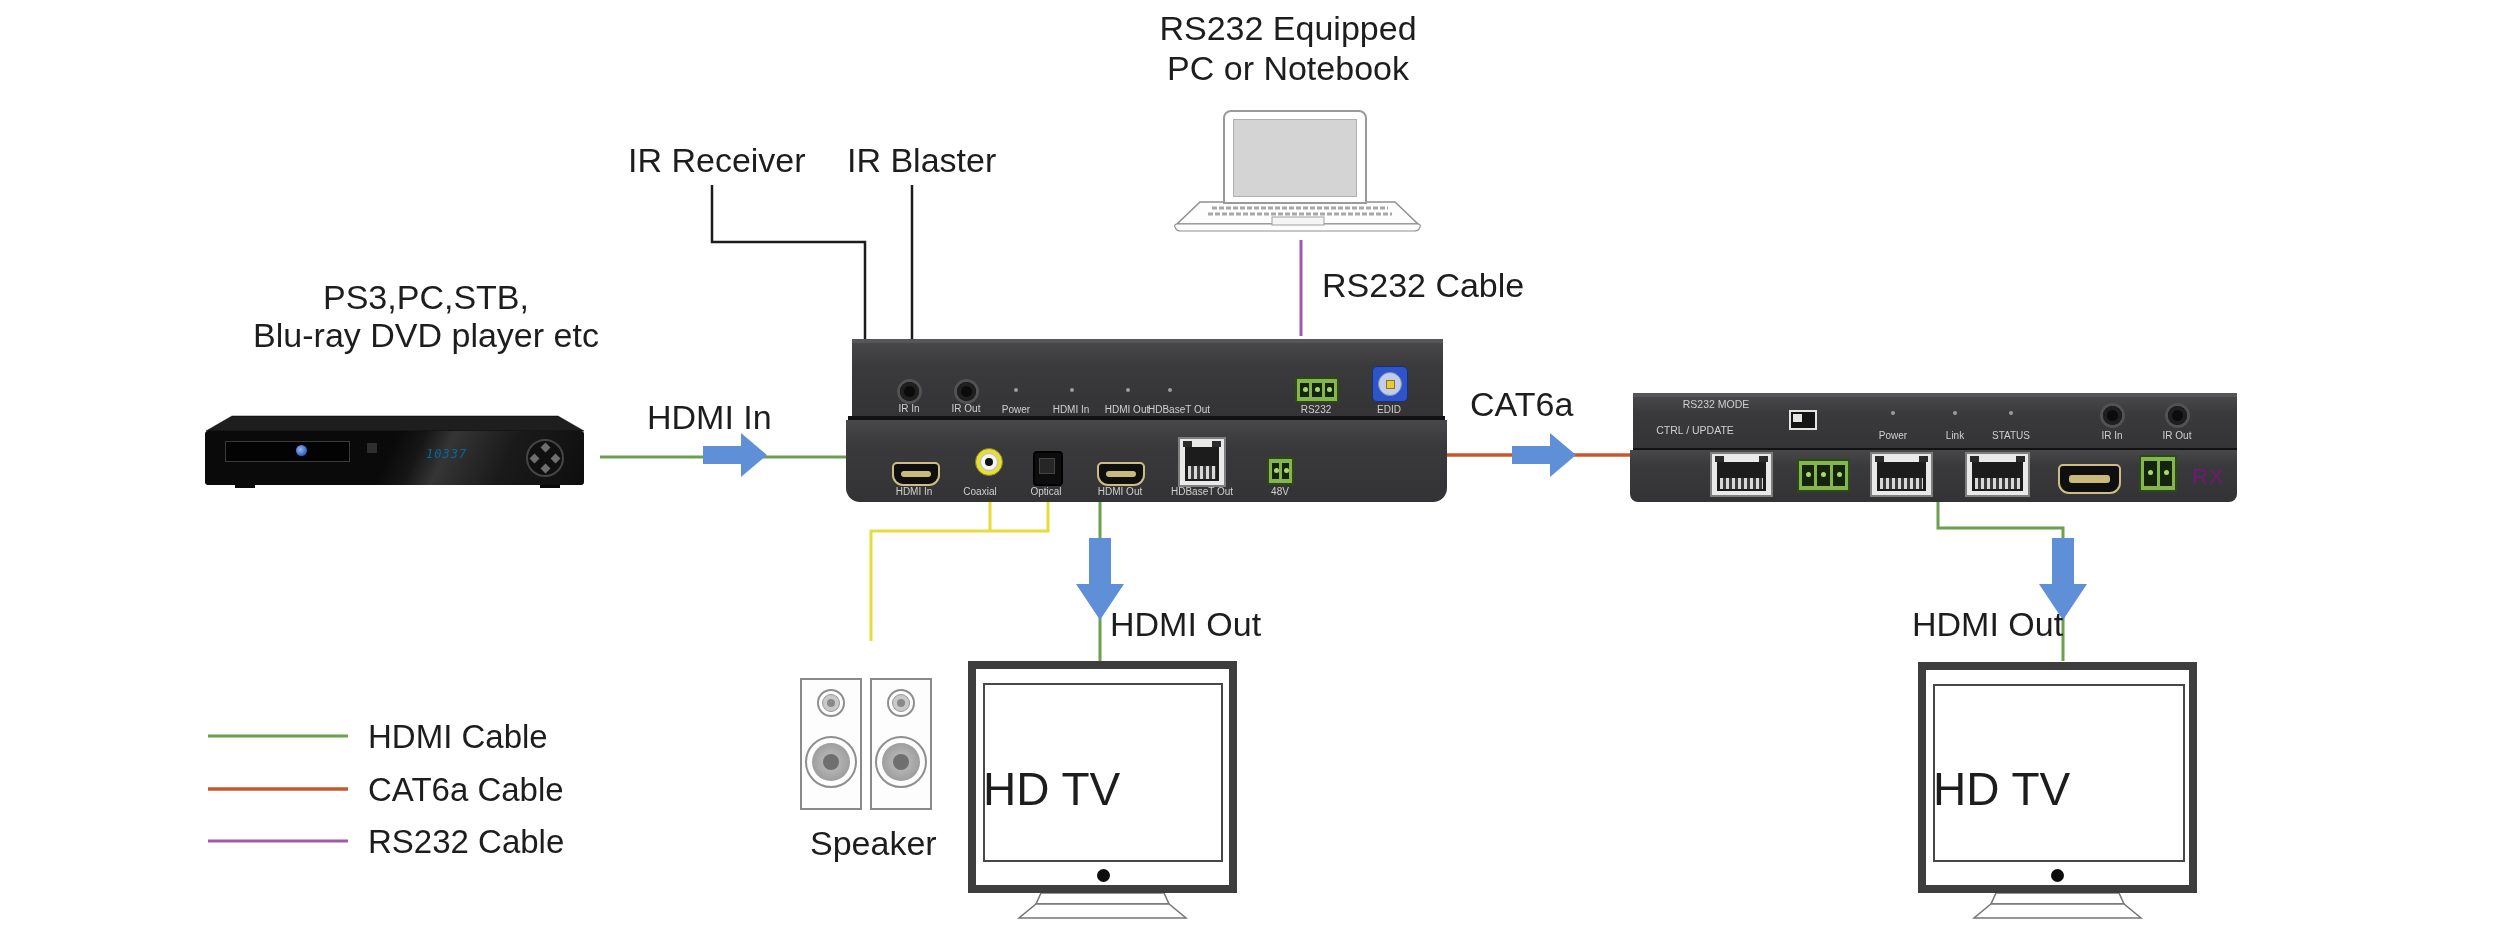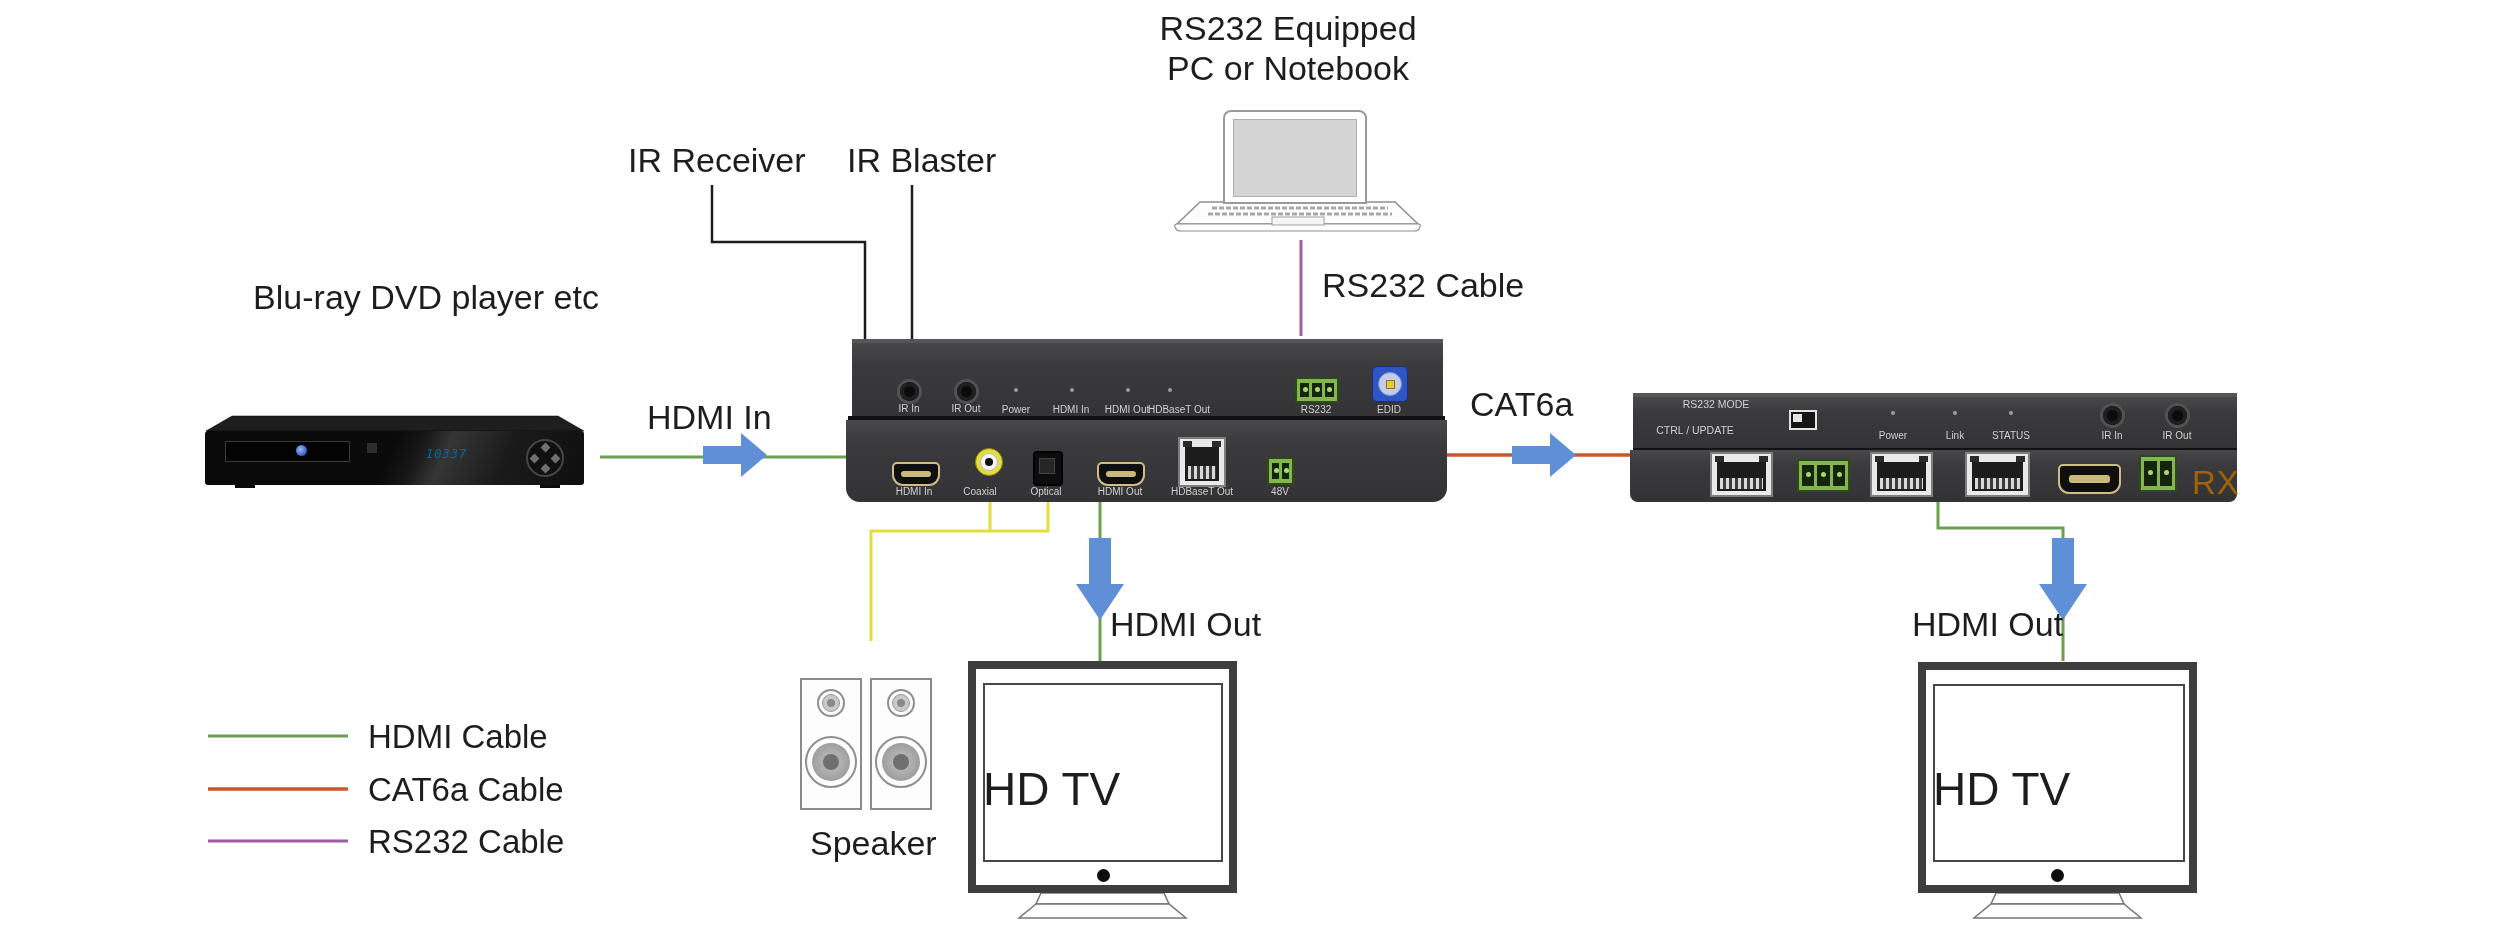--- a/index.html
+++ b/index.html
@@ -41,21 +41,21 @@
     background:repeating-linear-gradient(90deg,#d8d8d8 0 3px,#3a3a3a 3px 6px);}
   .rj45 .tab{position:absolute;top:2px;width:9px;height:6px;background:#2a2a2a;}
   .rj45 .tab.l{left:3px;} .rj45 .tab.r{right:3px;}
   .optical{position:absolute;left:1033px;top:451px;width:26px;height:31px;background:#0d0d0d;border:2px solid #000;border-radius:4px;z-index:6;}
   .optical::before{content:"";position:absolute;left:4px;top:5px;width:14px;height:14px;background:#262626;border:1px solid #444;}
   .coax{position:absolute;left:975px;top:448px;width:26px;height:26px;border-radius:50%;background:var(--audio-cable);border:1px solid #8d8420;z-index:6;}
   .coax::before{content:"";position:absolute;left:4px;top:4px;width:18px;height:18px;border-radius:50%;background:#f4f4f4;border:1px solid #bbb;box-sizing:border-box;}
   .coax::after{content:"";position:absolute;left:9px;top:9px;width:8px;height:8px;border-radius:50%;background:#111;}
   .switch{position:absolute;left:1789px;top:410px;width:24px;height:16px;background:#141414;border:2px solid #e3e3e3;z-index:6;}
   .switch::before{content:"";position:absolute;left:2px;top:2px;width:9px;height:8px;background:#e3e3e3;}
-  .rx-name{position:absolute;left:2192px;top:464px;font-size:33px;color:#a16207;letter-spacing:1px;z-index:6;}
+  .rx-name{position:absolute;left:2192px;top:464px;font-size:22px;color:#701a75;letter-spacing:1px;z-index:6;}
   .tv-frame{position:absolute;border:8px solid #3e3e3e;background:#fff;box-sizing:border-box;z-index:3;}
   .tv-screen{position:absolute;border:2px solid #474747;background:#fff;box-sizing:border-box;z-index:4;}
   .tv-label{position:absolute;font-size:46px;z-index:5;}
   .tv-dot{position:absolute;width:13px;height:13px;border-radius:50%;background:#0d0d0d;z-index:5;}
   .speaker-box{position:absolute;width:62px;height:132px;background:#fdfdfd;border:2px solid #8a8a8a;box-sizing:border-box;z-index:3;}
   .ring{position:absolute;border-radius:50%;box-sizing:border-box;}
   .bd-body{position:absolute;left:205px;top:431px;width:379px;height:54px;border-radius:3px;z-index:3;
     background:linear-gradient(115deg,#0a0a0a 48%,#161616 55%,#353535 62%,#1a1a1a 78%,#0e0e0e 100%);}
   .bd-tray{position:absolute;left:225px;top:441px;width:123px;height:19px;background:#030303;border:1px solid #3a3a3a;z-index:4;}
   .bd-logo{position:absolute;left:296px;top:445px;width:11px;height:11px;border-radius:50%;z-index:5;
@@ -117,20 +117,21 @@
     <circle cx="1757" cy="430" r="2.5" fill="#e0e0e0"></circle>
   </svg>
 
   <div class="lbl center" style="left:1288px;top:8px;line-height:40px;text-align:center;">
     <div>RS232 Equipped</div>
     <div>PC or Notebook</div>
   </div>
   <div class="lbl" style="left:628px;top:141px;">IR Receiver</div>
   <div class="lbl" style="left:847px;top:141px;">IR Blaster</div>
   <div class="lbl center" style="left:426px;top:278px;line-height:38px;text-align:center;">
+    <div>PS3,PC,STB,</div>
     <div>Blu-ray DVD player etc</div>
   </div>
   <div class="lbl" style="left:647px;top:398px;">HDMI In</div>
   <div class="lbl" style="left:1322px;top:266px;">RS232 Cable</div>
   <div class="lbl" style="left:1470px;top:385px;">CAT6a</div>
   <div class="lbl" style="left:1110px;top:605px;">HDMI Out</div>
   <div class="lbl" style="left:1912px;top:605px;">HDMI Out</div>
   <div class="lbl" style="left:810px;top:824px;">Speaker</div>
 
   <div class="lbl" style="left:368px;top:718px;font-size:33px;">HDMI Cable</div>

